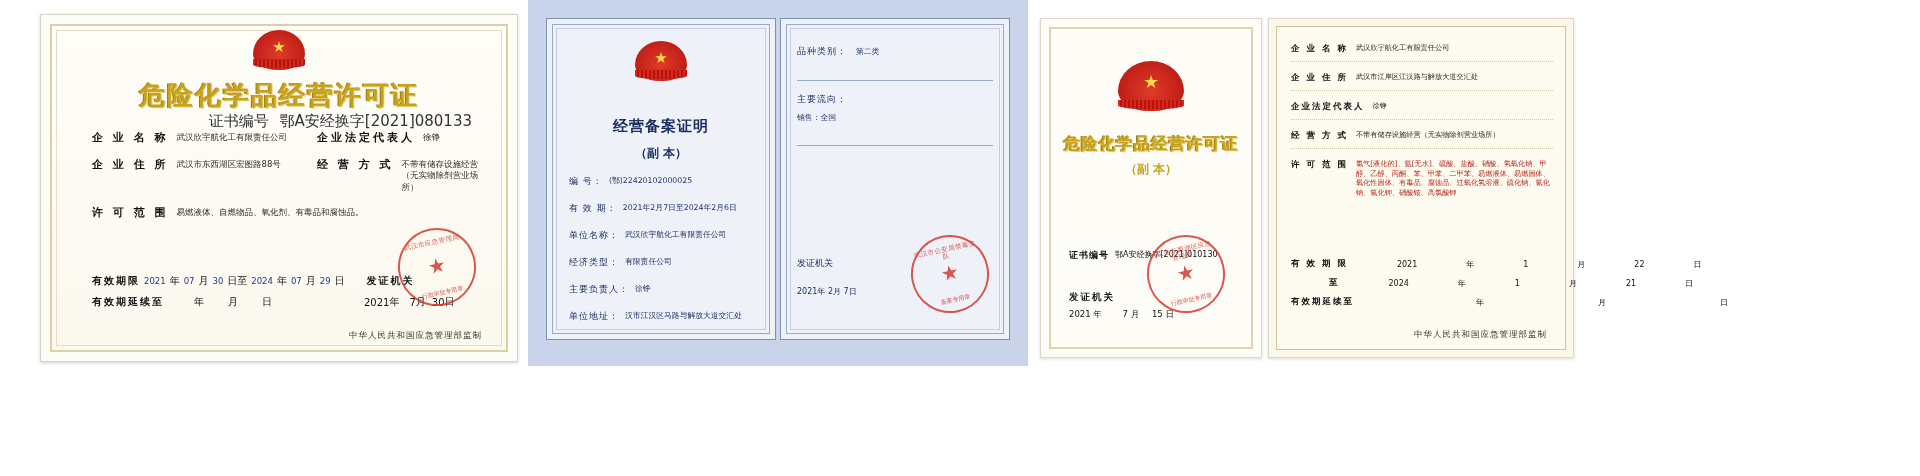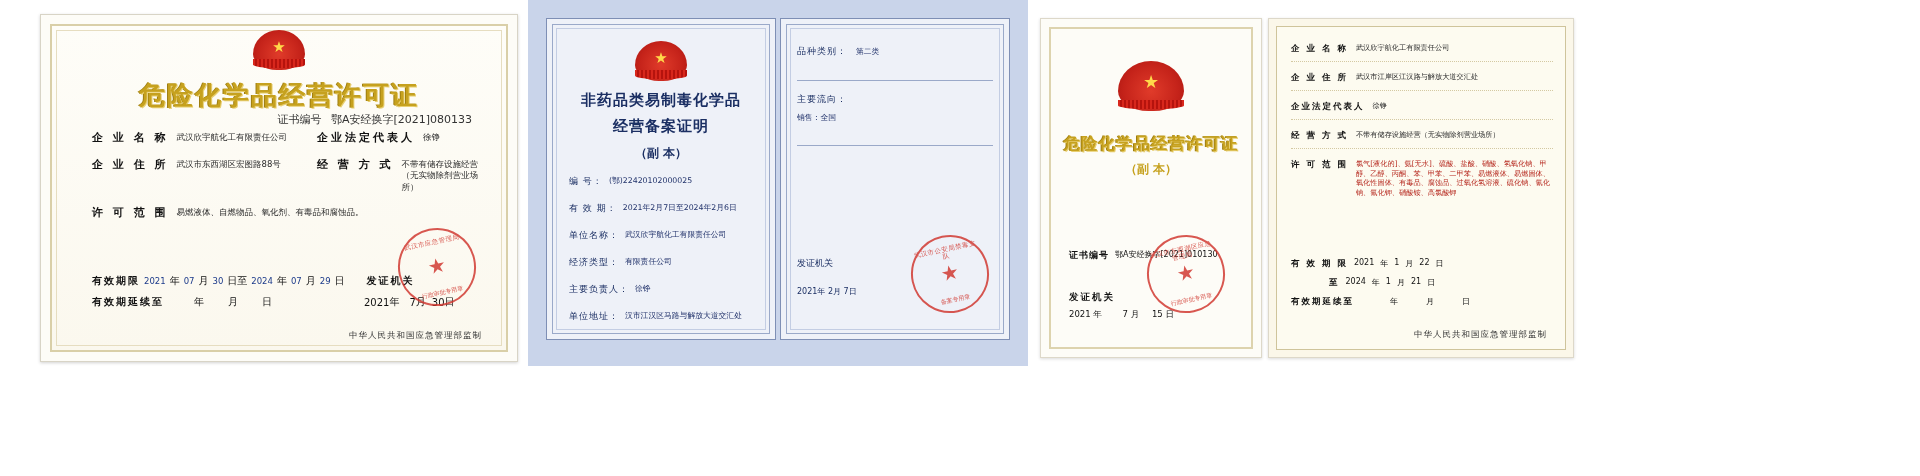--- a/index.html
+++ b/index.html
@@ -40,21 +40,21 @@
     border-radius:0 0 40% 40%;}
   #c1-emblem{top:4px;}
   #cert1 .title{
     position:absolute;top:52px;left:0;right:0;text-align:center;
     font-family:"DejaVu Serif","Liberation Serif",serif;
     font-weight:bold;font-size:26px;letter-spacing:2px;
     color:#c6a11e;
     text-shadow:1px 1px 0 #e8cf72,-1px 0 0 #9d7d10;
   }
   #cert1 .sub{
-    position:absolute;top:86px;right:34px;font-size:11px;color:#333;text-align:right;
+    position:absolute;top:86px;right:34px;font-size:15px;color:#333;text-align:right;
   }
   #cert1 .rows{position:absolute;left:40px;right:28px;top:104px;font-size:11px;color:#111;}
   .r{display:flex;align-items:flex-start;margin-bottom:12px;}
   .lab{font-weight:bold;letter-spacing:3px;color:#111;white-space:nowrap;}
   .val{font-size:8.5px;color:#2b2b2b;margin-left:8px;padding-top:2px;line-height:1.35;}
   .colrow{display:flex;}
   .colrow>div{display:flex;align-items:flex-start;}
   #cert1 .foot{
     position:absolute;left:40px;right:28px;bottom:34px;font-size:10px;color:#111;margin-top:12px;
   }
@@ -141,21 +141,21 @@
     background:#fbf7e9;border:1px solid #ddd8c9;box-shadow:0 1px 3px rgba(0,0,0,.15);
   }
   #cert4 .inner{position:absolute;inset:7px;border:1px solid #cfc49b;background:#fdfbf0;}
   #cert4 .rows{position:absolute;left:14px;right:12px;top:16px;font-size:9px;color:#111;}
   #cert4 .r4{display:flex;align-items:flex-start;margin-bottom:10px;
     border-bottom:1px dotted #d4c9a2;padding-bottom:6px;}
   #cert4 .k{white-space:nowrap;font-weight:bold;letter-spacing:2px;font-size:8.5px;}
   #cert4 .v{margin-left:8px;font-size:7.2px;color:#2b2b2b;line-height:1.35;}
   #cert4 .v.red{color:#b5261c;}
   #cert4 .dates{position:absolute;left:14px;right:12px;bottom:34px;font-size:8.5px;color:#111;}
-  #cert4 .dl{display:flex;margin-bottom:7px;}
+  #cert4 .dl{display:flex;align-items:center;margin-bottom:7px;gap:43px;}
   #cert4 .dl .k2{font-weight:bold;letter-spacing:2px;white-space:nowrap;}
   #cert4 .dl .seg{margin-left:6px;font-size:8px;}
   #cert4 .foot{position:absolute;right:18px;bottom:8px;font-size:8.5px;color:#333;letter-spacing:1px;}
 </style>
 </head>
 <body>
 
 <div class="stage">
 
   <div class="cert" id="cert1">
@@ -243,21 +243,20 @@
       <div class="bottomnote">中华人民共和国应急管理部监制</div>
     </div>
   </div>
 
   <div class="cert" id="cert2">
 
     <div class="page pageL">
       <div class="emblem" id="c2-emblem">
           <div class="ray"></div>
         </div>
-      <div class="t1">非药品类易制毒化学品</div>
       <div class="t2">经营备案证明</div>
       <div class="t3">（副 本）</div>
 
       <div class="lrows">
         <div class="lr">
           <span class="k">编  号：</span>
           <span class="v">(鄂)22420102000025</span>
         </div>
         <div class="lr">
           <span class="k">有 效 期：</span>

